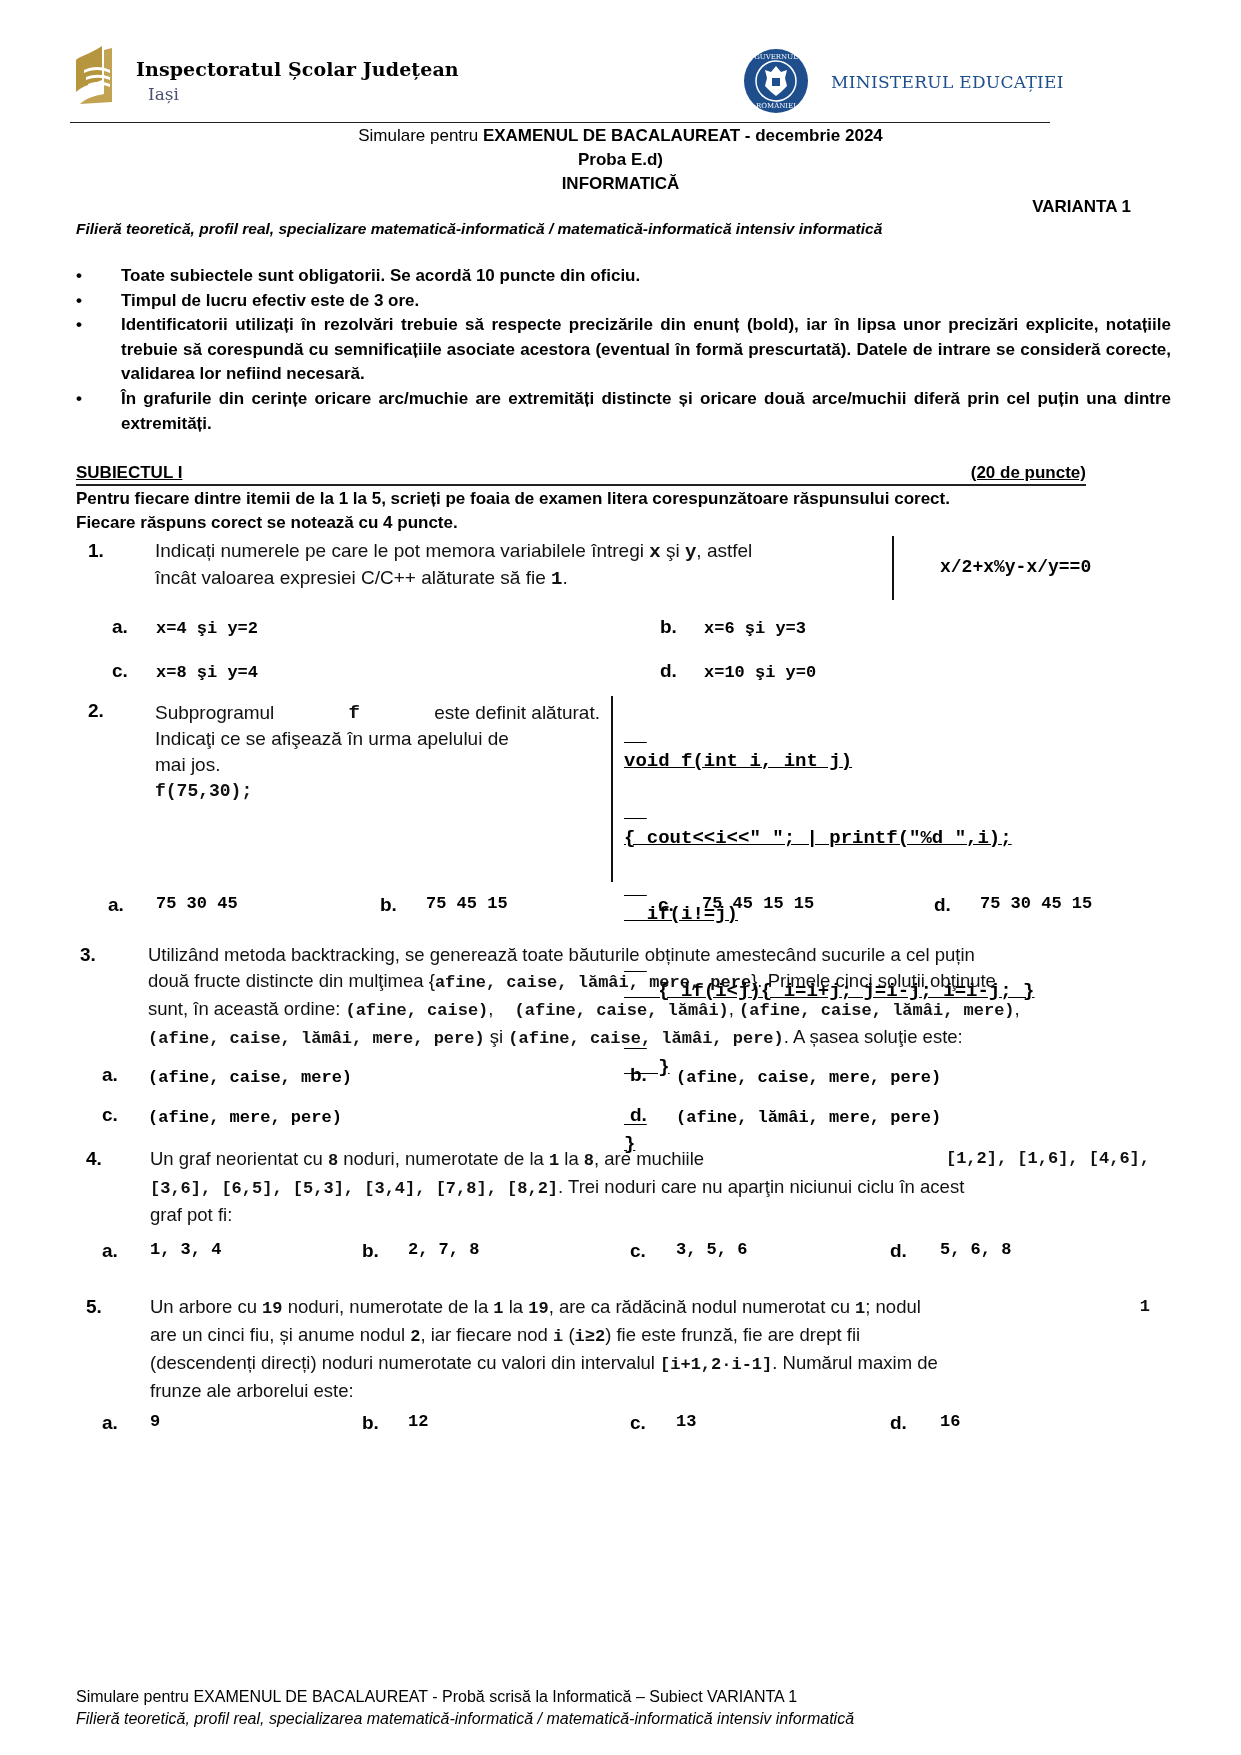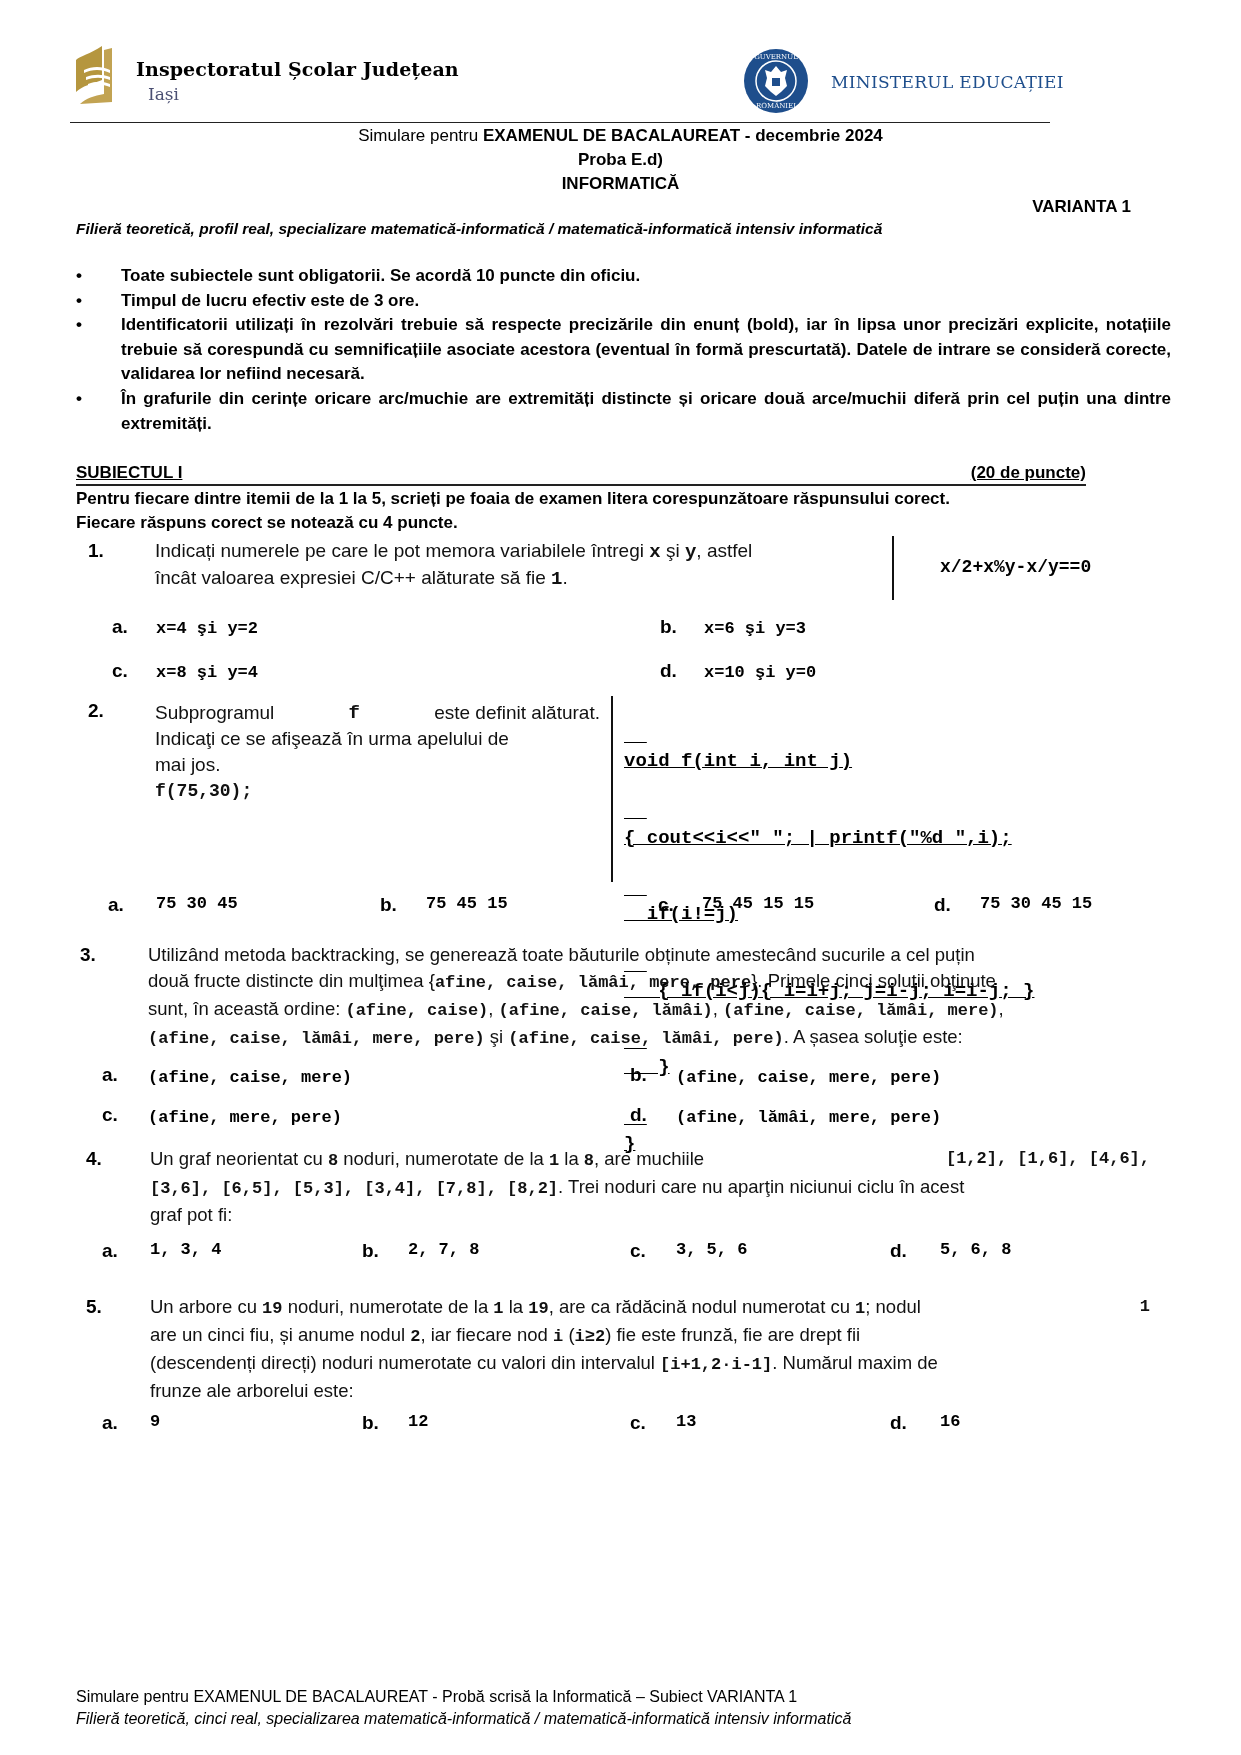--- a/index.html
+++ b/index.html
@@ -153,21 +153,21 @@
 <div class="abs mono opt-val" style="left:426px; top:894px;">75 45 15</div>
 <div class="abs" style="left:658px; top:894px;"><span class="opt-letter">c.</span></div>
 <div class="abs mono opt-val" style="left:702px; top:894px;">75 45 15 15</div>
 <div class="abs" style="left:934px; top:894px;"><span class="opt-letter">d.</span></div>
 <div class="abs mono opt-val" style="left:980px; top:894px;">75 30 45 15</div>
 
 <div class="abs qnum" style="left:80px; top:944px;">3.</div>
 <div class="abs qtext" style="left:148px; top:942px; width:1000px; font-size:18.5px;">
   <div>Utilizând metoda backtracking, se generează toate băuturile obținute amestecând sucurile a cel puțin</div>
   <div><span>două fructe distincte din mulţimea {</span><span class="mono" style="font-size:17px;">afine, caise, lămâi, mere, pere</span><span>}. Primele cinci soluţii obţinute</span></div>
-  <div><span>sunt, în această ordine: </span><span class="mono" style="font-size:17px;">(afine, caise)</span>, <span class="mono" style="font-size:17px;">(afine, caise, lămâi)</span>, <span class="mono" style="font-size:17px;">(afine, caise, lămâi, mere)</span>,</div>
+  <div><span>sunt, în această ordine: </span><span class="mono" style="font-size:17px;">(afine, caise)</span>, <span class="mono" style="font-size:17px;margin-left:16px;">(afine, caise, lămâi)</span>, <span class="mono" style="font-size:17px;">(afine, caise, lămâi, mere)</span>,</div>
   <div><span class="mono" style="font-size:17px;">(afine, caise, lămâi, mere, pere)</span><span> şi </span><span class="mono" style="font-size:17px;">(afine, caise, lămâi, pere)</span><span>. A șasea soluţie este:</span></div>
 </div>
 
 <div class="abs" style="left:102px; top:1064px;"><span class="opt-letter">a.</span></div>
 <div class="abs mono opt-val" style="left:148px; top:1068px;">(afine, caise, mere)</div>
 <div class="abs" style="left:630px; top:1064px;"><span class="opt-letter">b.</span></div>
 <div class="abs mono opt-val" style="left:676px; top:1068px;">(afine, caise, mere, pere)</div>
 <div class="abs" style="left:102px; top:1104px;"><span class="opt-letter">c.</span></div>
 <div class="abs mono opt-val" style="left:148px; top:1108px;">(afine, mere, pere)</div>
 <div class="abs" style="left:630px; top:1104px;"><span class="opt-letter">d.</span></div>
@@ -208,13 +208,13 @@
 <div class="abs" style="left:102px; top:1412px;"><span class="opt-letter">a.</span></div>
 <div class="abs mono opt-val" style="left:150px; top:1412px;">9</div>
 <div class="abs" style="left:362px; top:1412px;"><span class="opt-letter">b.</span></div>
 <div class="abs mono opt-val" style="left:408px; top:1412px;">12</div>
 <div class="abs" style="left:630px; top:1412px;"><span class="opt-letter">c.</span></div>
 <div class="abs mono opt-val" style="left:676px; top:1412px;">13</div>
 <div class="abs" style="left:890px; top:1412px;"><span class="opt-letter">d.</span></div>
 <div class="abs mono opt-val" style="left:940px; top:1412px;">16</div>
 
 <div class="abs footer1">Simulare pentru EXAMENUL DE BACALAUREAT - Probă scrisă la Informatică – Subiect VARIANTA 1</div>
-<div class="abs footer2">Filieră teoretică, cinci real, specializarea matematică-informatică / matematică-informatică intensiv informatică</div>
+<div class="abs footer2">Filieră teoretică, profil real, specializarea matematică-informatică / matematică-informatică intensiv informatică</div>
 
 </body></html>

